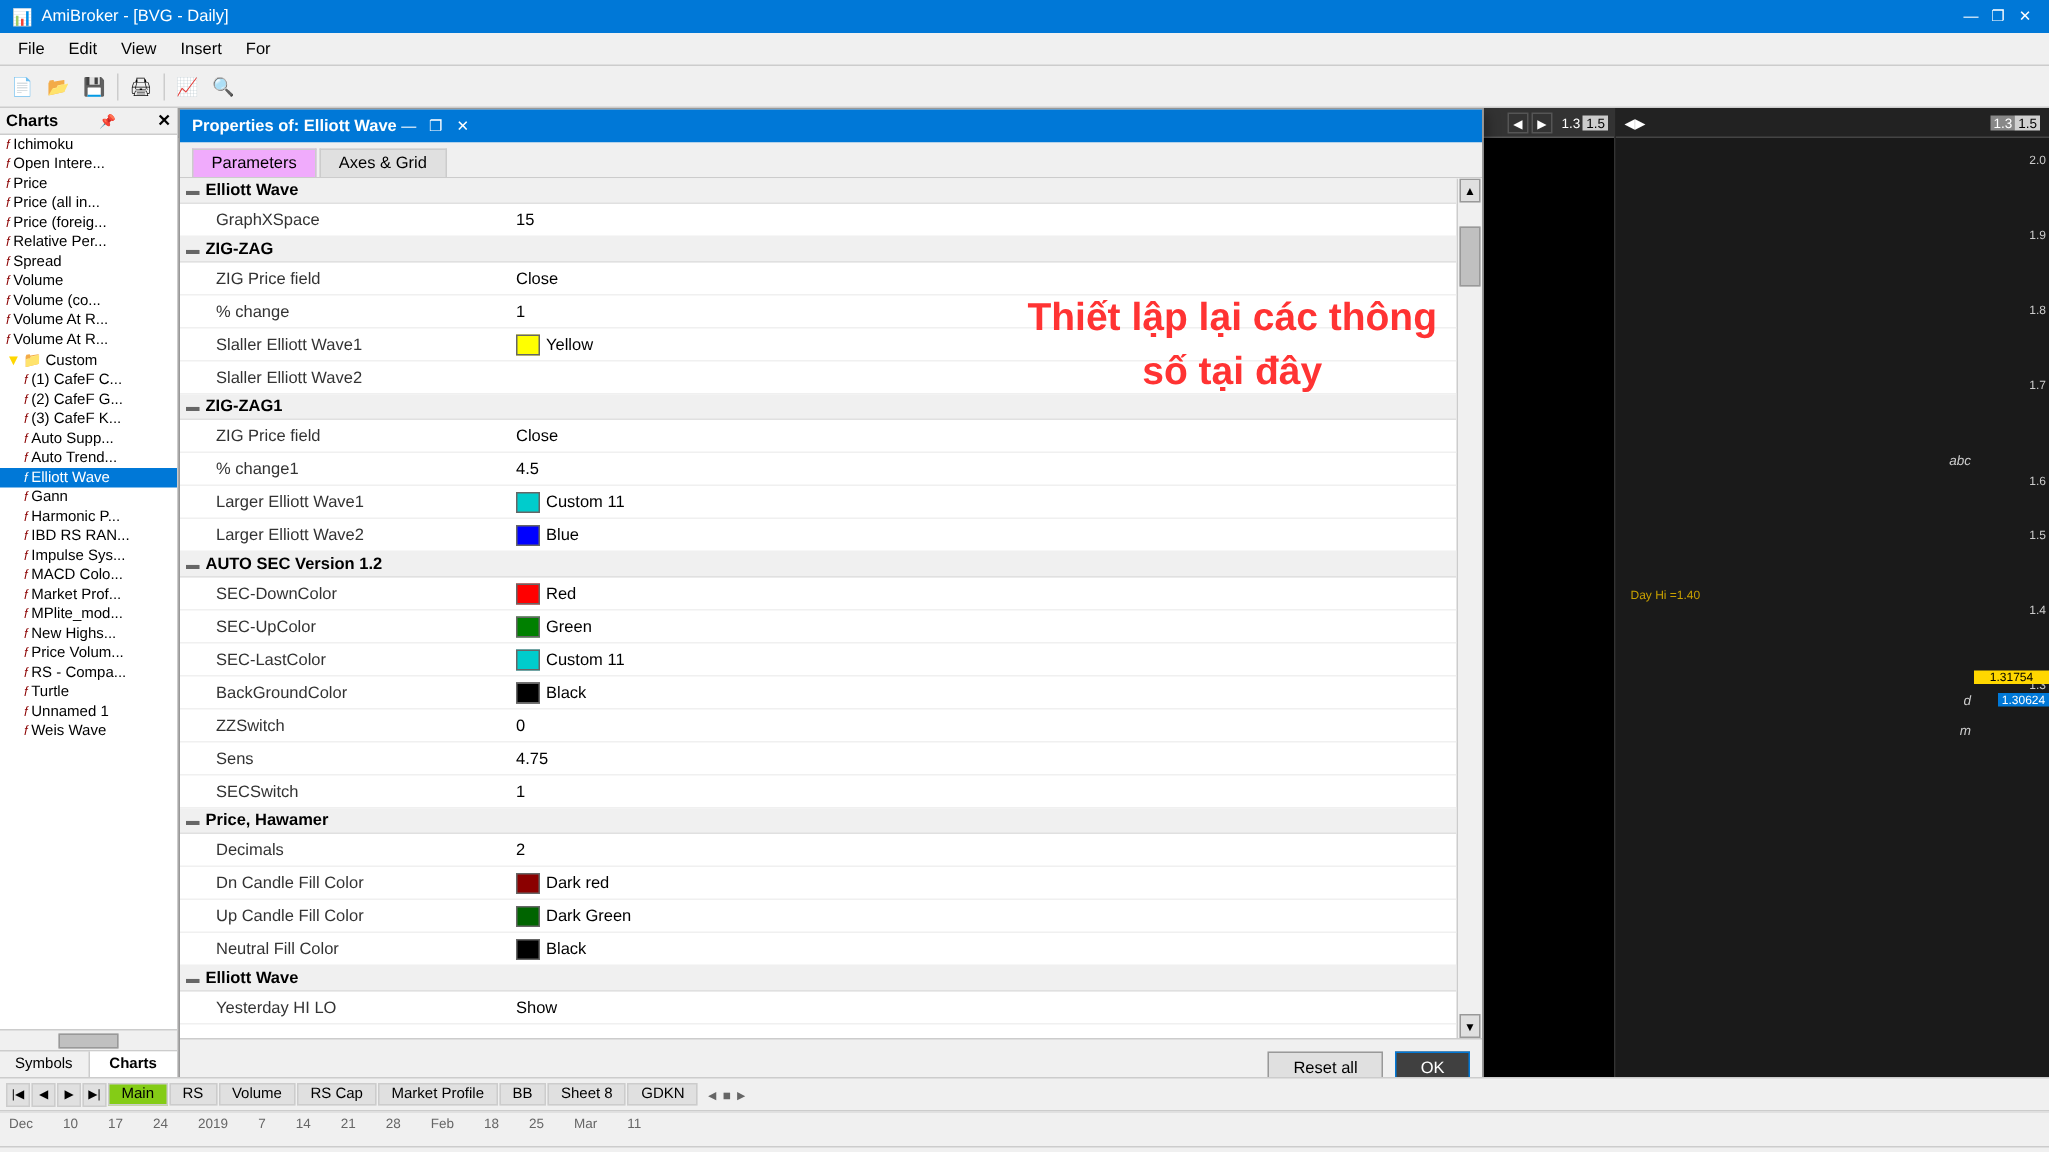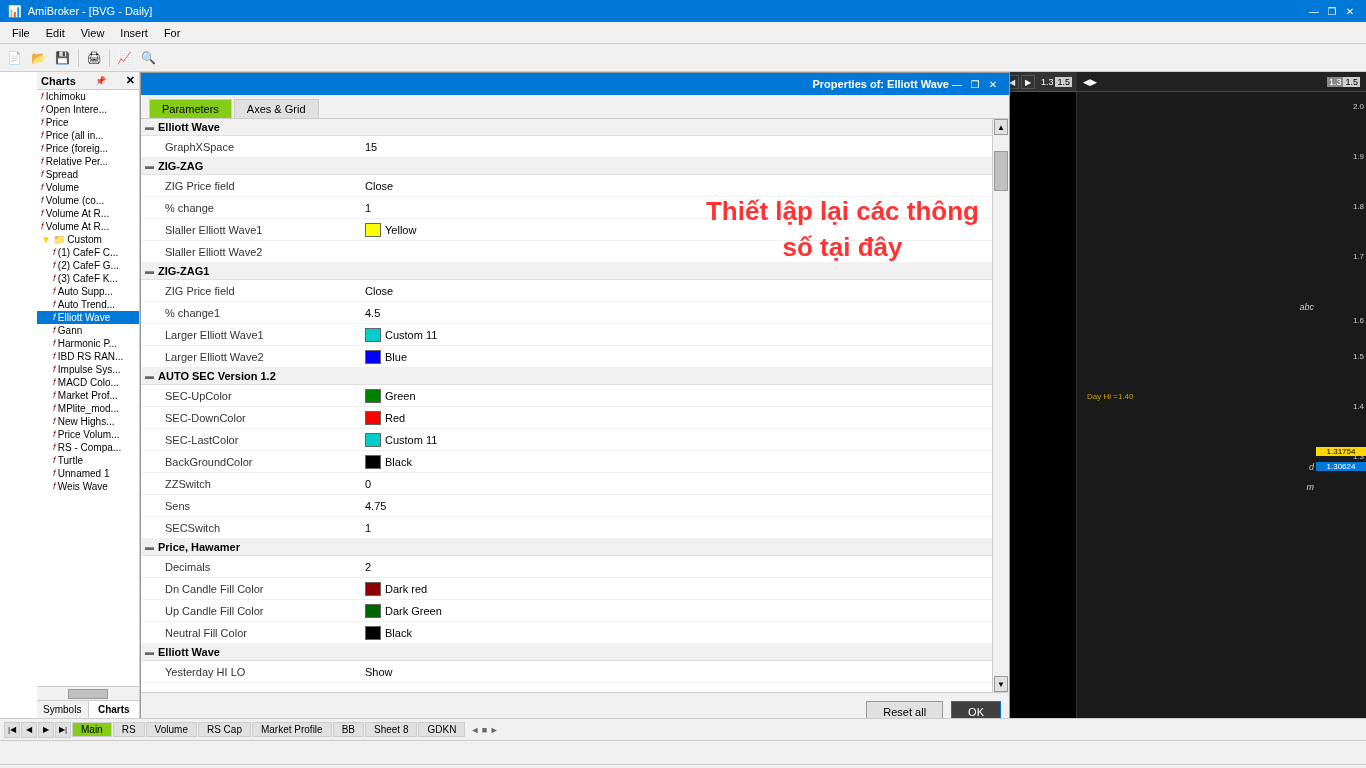--- a/index.html
+++ b/index.html
@@ -17,36 +17,36 @@
 
     
     .toolbar { background: #f0f0f0; height: 28px; display: flex; align-items: center; padding: 0 4px; border-bottom: 1px solid #ccc; gap: 2px; }
     .toolbar-btn { width: 22px; height: 22px; border: 1px solid transparent; background: transparent; cursor: pointer; display: flex; align-items: center; justify-content: center; font-size: 12px; }
     .toolbar-sep { width: 1px; height: 18px; background: #ccc; margin: 0 2px; }
 
     
     .main-layout { display: flex; height: calc(768px - 72px - 28px - 22px); }
 
     
-    .left-panel { width: 140px; background: #ffffff; border-right: 1px solid #ccc; display: flex; flex-direction: column; overflow: hidden; padding-left: 37px; }
+    .left-panel { width: 119px; background: #ffffff; border-right: 1px solid #ccc; display: flex; flex-direction: column; overflow: hidden; }
     .left-panel-header { background: #f0f0f0; padding: 2px 4px; border-bottom: 1px solid #ccc; display: flex; align-items: center; justify-content: space-between; font-size: 11px; font-weight: bold; }
     .left-list { flex: 1; overflow-y: auto; font-size: 10px; }
     .left-list-item { padding: 1px 4px; cursor: pointer; display: flex; align-items: center; gap: 2px; white-space: nowrap; overflow: hidden; }
     .left-list-item.active { background: #0078d7; color: white; }
     .list-icon { color: #8B0000; font-size: 9px; }
     .folder-icon { color: #FFD700; }
 
     
     .dialog-overlay { position: absolute; top: 0; left: 0; width: 100%; height: 100%; z-index: 100; }
     .dialog { position: absolute; top: 0; left: 0; width: 870px; height: 660px; background: #f0f0f0; border: 1px solid #999; box-shadow: 3px 3px 8px rgba(0,0,0,0.3); display: flex; flex-direction: column; }
-    .dialog-title { background: #0078d7; color: white; height: 22px; display: flex; align-items: center; justify-content: flex-end; padding: 0 8px; font-size: 11px; font-weight: bold; }
+    .dialog-title { background: #0078d7; color: white; height: 22px; display: flex; align-items: center; justify-content: flex-start; padding: 0 8px; font-size: 11px; font-weight: bold; }
     .dialog-title-controls { display: flex; gap: 2px; }
     .dialog-tabs { display: flex; padding: 4px 8px 0; background: #f0f0f0; border-bottom: 1px solid #ccc; gap: 2px; }
     .dialog-tab { padding: 3px 12px; border: 1px solid #ccc; border-bottom: none; background: #e0e0e0; cursor: pointer; font-size: 11px; }
-    .dialog-tab.active { background: #84cc16; }
+    .dialog-tab.active { background: #f0abfc; }
     .dialog-content { flex: 1; display: flex; overflow: hidden; background: white; }
     .params-area { flex: 1; overflow-y: auto; overflow-x: hidden; border-right: 1px solid #ccc; }
     .scrollbar-area { width: 16px; background: #f0f0f0; display: flex; flex-direction: column; align-items: center; }
     .scroll-thumb { width: 14px; height: 40px; background: #c0c0c0; border: 1px solid #999; margin-top: 16px; cursor: pointer; }
 
     
     .section-header { background: #f0f0f0; padding: 2px 4px; display: flex; align-items: center; gap: 4px; border-bottom: 1px solid #e0e0e0; font-size: 11px; font-weight: bold; cursor: pointer; }
     .section-collapse { color: #666; font-size: 9px; }
     .param-row { display: flex; align-items: center; padding: 2px 8px 2px 24px; border-bottom: 1px solid #f0f0f0; min-height: 22px; }
     .param-label { width: 200px; font-size: 11px; color: #333; }
@@ -352,31 +352,31 @@
                   <span class="color-swatch" style="background:#0000FF;"></span>
                   <span>Blue</span>
                 </span>
               </div>
 
               <div class="section-header">
                 <span class="section-collapse">▬</span>
                 <span>AUTO SEC Version 1.2</span>
               </div>
               <div class="param-row">
+                <span class="param-label">SEC-DownColor</span>
+                <span class="param-value">
+                  <span class="color-swatch" style="background:#FF0000;"></span>
+                  <span>Red</span>
+                </span>
+              </div>
+              <div class="param-row">
                 <span class="param-label">SEC-UpColor</span>
                 <span class="param-value">
                   <span class="color-swatch" style="background:#008000;"></span>
                   <span>Green</span>
-                </span>
-              </div>
-              <div class="param-row">
-                <span class="param-label">SEC-DownColor</span>
-                <span class="param-value">
-                  <span class="color-swatch" style="background:#FF0000;"></span>
-                  <span>Red</span>
                 </span>
               </div>
               <div class="param-row">
                 <span class="param-label">SEC-LastColor</span>
                 <span class="param-value">
                   <span class="color-swatch" style="background:#00CCCC;"></span>
                   <span>Custom 11</span>
                 </span>
               </div>
               <div class="param-row">
@@ -475,21 +475,21 @@
         <div style="position:absolute; right:2px; top:110px; font-size:8px; color:#ccc;">1.8</div>
         <div style="position:absolute; right:2px; top:160px; font-size:8px; color:#ccc;">1.7</div>
         <div style="position:absolute; right:2px; top:224px; font-size:8px; color:#ccc;">1.6</div>
         <div style="position:absolute; right:2px; top:260px; font-size:8px; color:#ccc;">1.5</div>
         <div style="position:absolute; right:2px; top:310px; font-size:8px; color:#ccc;">1.4</div>
         <div style="position:absolute; right:2px; top:360px; font-size:8px; color:#ccc;">1.3</div>
 
         <div style="position:absolute; left:10px; top:300px; color:#c8a000; font-size:8px; white-space:nowrap;">Day Hi =1.40</div>
 
         <div style="position:absolute; right:0; top:355px; background:#FFD700; color:#000; font-size:8px; padding:0 2px; width:50px; text-align:center;">1.31754</div>
-        <div style="position:absolute; right:0; top:370px; background:#0078d7; color:white; font-size:8px; padding:0 2px; width:50px; text-align:center;">1.30624</div>
+        <div style="position:absolute; right:0; top:370px; background:#0078d7; color:white; font-size:8px; padding:0 2px; width:34px; text-align:center;">1.30624</div>
 
         <div style="position:absolute; right:52px; top:210px; color:#ccc; font-size:9px; font-style:italic;">abc</div>
 
         <div style="position:absolute; right:52px; top:370px; color:#ccc; font-size:9px; font-style:italic;">d</div>
 
         <div style="position:absolute; right:52px; top:390px; color:#ccc; font-size:9px; font-style:italic;">m</div>
       </div>
     </div>
 
   </div>
@@ -504,18 +504,34 @@
     <div class="bottom-nav-btn active">Main</div>
     <div class="bottom-nav-btn">RS</div>
     <div class="bottom-nav-btn">Volume</div>
     <div class="bottom-nav-btn">RS Cap</div>
     <div class="bottom-nav-btn">Market Profile</div>
     <div class="bottom-nav-btn">BB</div>
     <div class="bottom-nav-btn">Sheet 8</div>
     <div class="bottom-nav-btn">GDKN</div>
     <span style="margin-left:4px; font-size:9px; color:#666;">◄ ■ ►</span>
   </div>
+  <div style="display:flex; align-items:center; padding: 2px 6px; gap:20px; font-size:9px; color:#666; border-top:1px solid #e0e0e0;">
+    <span>Dec</span>
+    <span>10</span>
+    <span>17</span>
+    <span>24</span>
+    <span>2019</span>
+    <span>7</span>
+    <span>14</span>
+    <span>21</span>
+    <span>28</span>
+    <span>Feb</span>
+    <span>18</span>
+    <span>25</span>
+    <span>Mar</span>
+    <span>11</span>
+  </div>
 </div>
 
 <div class="status-bar">
   
   
 </div>
 
 </body></html>

